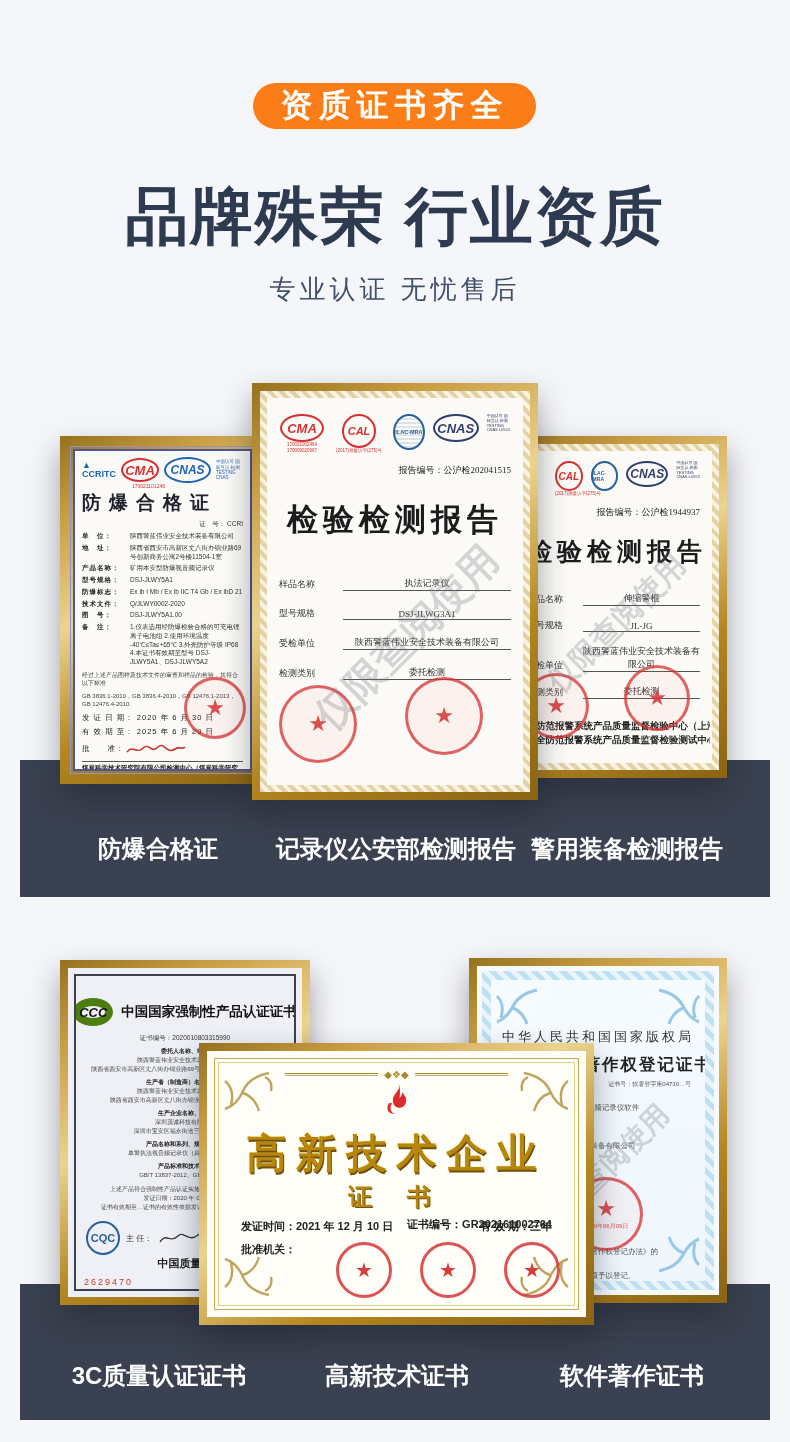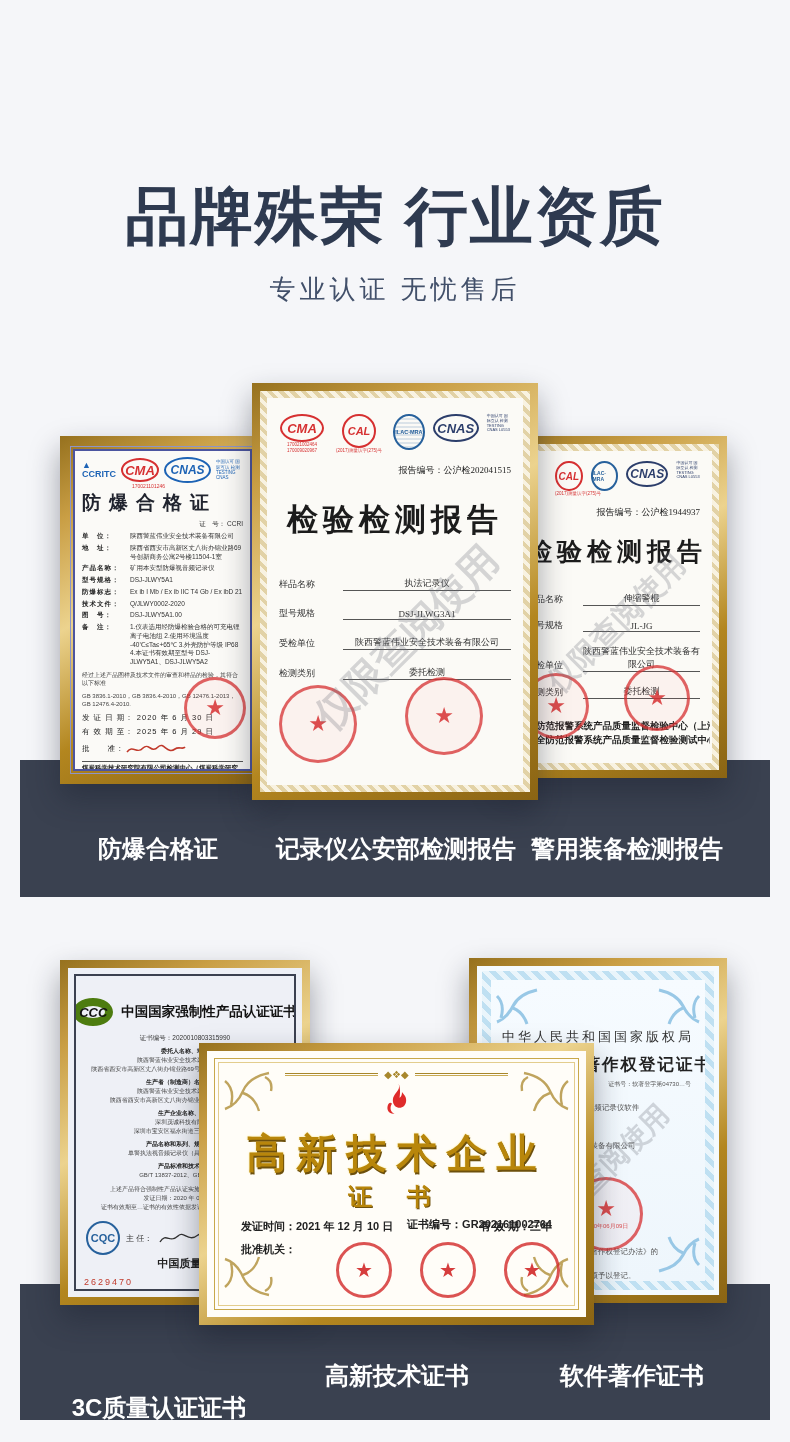--- a/index.html
+++ b/index.html
@@ -133,20 +133,23 @@
   .soft-auth { font-family:"Liberation Serif",serif; font-size:13px; color:#333; letter-spacing:3px; margin-top:48px; }
   .soft-title { font-family:"Liberation Serif",serif; font-size:16.5px; font-weight:bold; color:#222; letter-spacing:2px; margin-top:8px; white-space:nowrap; }
   .soft-line { font-size:7.5px; color:#555; margin-top:14px; }
   .corner { position:absolute; width:60px; height:60px; opacity:.9; }
 </style>
 </head>
 <body>
 
 <div class="page">
 
+  <div class="badge">
+    <span>资质证书齐全</span>
+  </div>
   <h1 class="main-title">品牌殊荣 行业资质</h1>
   <div class="sub-title">专业认证 无忧售后</div>
 
   <div class="band band1"></div>
 
   <div class="cert z1" style="left:60px; top:436px; width:205px; height:348px;">
     <div class="paper">
       <div class="exp-inner">
         <div class="exp-logos">
           <span style="color:#1d63b5;font-weight:bold;font-size:9px;line-height:1;">
@@ -465,17 +468,17 @@
             <div class="ht-stamp">
                 <span class="star">★</span>
               </div>
           </div>
         </div>
 
       </div>
     </div>
   </div>
 
-  <div class="caption" style="left:159px; top:1360px;margin-top:32px;">3C质量认证证书</div>
+  <div class="caption" style="left:159px; top:1360px;">3C质量认证证书</div>
   <div class="caption" style="left:397px; top:1360px;">高新技术证书</div>
   <div class="caption" style="left:632px; top:1360px;">软件著作证书</div>
 
 </div>
 
 </body></html>

